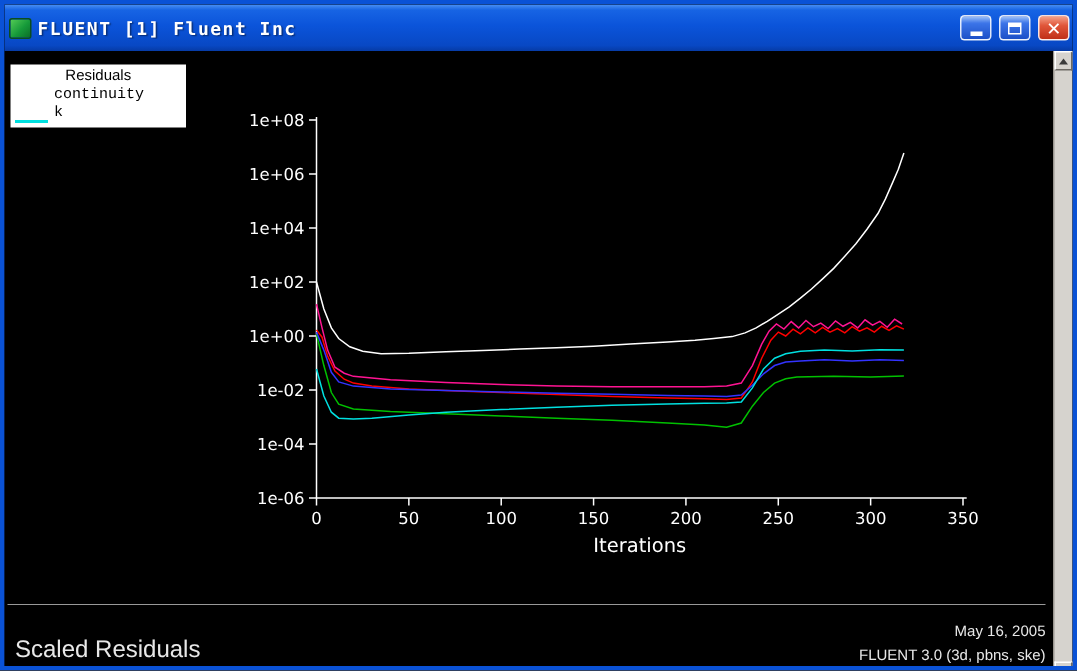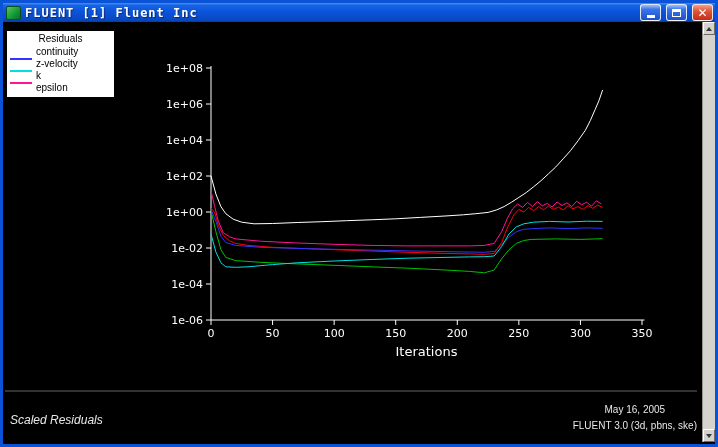--- a/index.html
+++ b/index.html
@@ -1,19 +1,19 @@
 <!DOCTYPE html>
 <html><head>
 <meta charset="utf-8">
 <title>FLUENT [1] Fluent Inc</title>
 <style>
   html,body{margin:0;padding:0;background:#6b6b6b;font-family:"Liberation Sans",sans-serif;}
   .window{position:relative;width:718px;height:447px;box-sizing:border-box;
     border:3px solid #0a52d6;background:#000;overflow:hidden;}
-  .titlebar{height:19px;display:flex;align-items:center;gap:4px;padding:0 2px 0 3px;
+  .titlebar{height:31px;display:flex;align-items:center;gap:4px;padding:0 2px 0 3px;
     background:linear-gradient(180deg,#4a90f4 0%,#1764e4 12%,#0b54da 45%,#0848c4 88%,#063ba6 100%);}
   .app-icon{width:15px;height:14px;flex:0 0 15px;border-radius:2px;
     background:linear-gradient(135deg,#54cc55 0%,#169a3a 55%,#0b6f28 100%);
     border:1px solid #0b4d1e;box-sizing:border-box;}
   .title-text{flex:1;color:#fff;font-family:"DejaVu Sans Mono",monospace;font-weight:bold;
     font-size:12px;letter-spacing:1px;white-space:nowrap;overflow:hidden;
     text-shadow:1px 1px 1px rgba(0,0,0,.45);}
   .tb-btn{width:21px;height:17px;border-radius:3px;border:1px solid rgba(255,255,255,.85);
     box-sizing:border-box;display:flex;align-items:center;justify-content:center;margin-left:1px;cursor:default;}
   .tb-min,.tb-max{background:linear-gradient(180deg,#9cc0f8 0%,#3b74e8 30%,#1c50c8 100%);}
@@ -23,28 +23,28 @@
   .glyph-close{color:#fff;font-size:12px;font-weight:bold;line-height:1;font-family:"DejaVu Sans",sans-serif;}
   .content{display:flex;height:420px;}
   .plot-area{position:relative;flex:1;background:#000;overflow:hidden;}
   svg.plot{position:absolute;left:0;top:0;width:100%;height:100%;}
   .scrollbar{width:13px;background:#d6d3ce;border-left:1px solid #9a968f;box-sizing:border-box;
     display:flex;flex-direction:column;justify-content:space-between;}
   .sb-btn{height:13px;background:#d6d3ce;border:1px solid;border-color:#fff #6d6a65 #6d6a65 #fff;
     box-sizing:border-box;display:flex;align-items:center;justify-content:center;}
   .arrow-up{width:0;height:0;border-left:3px solid transparent;border-right:3px solid transparent;border-bottom:4px solid #3a3a3a;}
   .arrow-down{width:0;height:0;border-left:3px solid transparent;border-right:3px solid transparent;border-top:4px solid #3a3a3a;}
-  .legend{position:absolute;left:4px;top:9px;width:107px;background:#fff;color:#000;
+  .legend{position:absolute;left:4px;top:9px;width:117px;background:#fff;color:#000;
     padding:2px 3px 3px;box-sizing:border-box;}
   .legend-title{text-align:center;font-size:10px;margin-bottom:2px;}
-  .legend-row{display:flex;align-items:flex-start;height:12px;gap:4px;}
+  .legend-row{display:flex;align-items:flex-end;height:12px;gap:4px;font-family:Liberation Mono, monospace;}
   .legend-swatch{width:22px;height:2px;flex:0 0 22px;}
   .legend-label{font-size:10px;line-height:12px;white-space:nowrap;}
-  .footer-caption{position:absolute;left:7px;top:391px;color:#e8e8e8;font-size:12px;font-style:italic;}
-  .footer-right{position:absolute;right:5px;top:380px;text-align:center;color:#e8e8e8;
+  .footer-caption{position:absolute;left:7px;top:391px;color:#e8e8e8;font-size:16px;}
+  .footer-right{position:absolute;right:5px;top:380px;text-align:right;color:#e8e8e8;
     font-size:10px;line-height:16px;}
 </style>
 </head>
 <body>
 
 <div class="window">
 
   <div class="titlebar">
     <div class="app-icon"></div>
     <div class="title-text">FLUENT [1] Fluent Inc</div>
@@ -107,30 +107,22 @@
         </svg>
 
       <div class="legend">
         <div class="legend-title">Residuals</div>
         <div id="legend-rows">
             <div class="legend-row">
               <span class="legend-swatch" style="background: rgb(255, 255, 255);"></span>
               <span class="legend-label">continuity</span>
             </div>
             <div class="legend-row">
-              <span class="legend-swatch" style="background: rgb(51, 51, 255);"></span>
-              <span class="legend-label">z-velocity</span>
-            </div>
-            <div class="legend-row">
               <span class="legend-swatch" style="background: rgb(0, 224, 224);"></span>
               <span class="legend-label">k</span>
-            </div>
-            <div class="legend-row">
-              <span class="legend-swatch" style="background: rgb(255, 20, 147);"></span>
-              <span class="legend-label">epsilon</span>
             </div>
           </div>
       </div>
 
       <div class="footer-caption">Scaled Residuals</div>
       <div class="footer-right">
         <div>May 16, 2005</div>
         <div>FLUENT 3.0 (3d, pbns, ske)</div>
       </div>
     </div>

